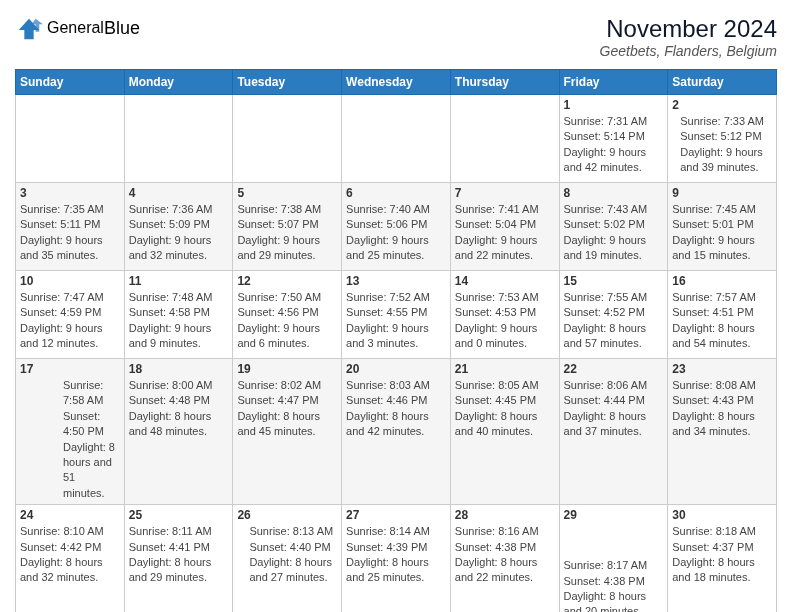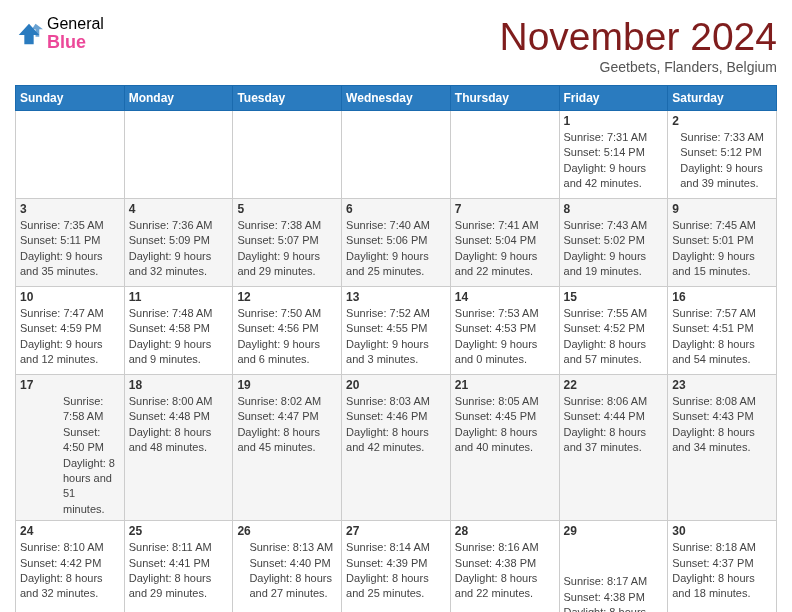--- a/index.html
+++ b/index.html
@@ -23,38 +23,39 @@
       align-items: flex-start;
       margin-bottom: 10px;
     }
     .logo {
       display: flex;
       align-items: center;
       gap: 4px;
     }
     .logo-text {
       display: flex;
-      flex-direction: column;
+      flex-direction: row;
       line-height: 1.1;
     }
     .logo-icon {
       width: 28px;
       height: 28px;
     }
     .title-block {
       text-align: right;
     }
     .month-title {
-      font-size: 39px;
+      font-size: 24px;
       font-weight: normal;
-      color: #7f1d1d;
+      color: #0f172a;
     }
     .subtitle {
       font-size: 14px;
       color: #555;
+      font-style: italic;
     }
     .calendar {
       flex: 1;
       border: 1px solid #ccc;
       border-collapse: collapse;
       width: 100%;
       table-layout: fixed;
     }
     .calendar th {
       background: #2a7bbf;
@@ -95,21 +96,21 @@
 <div class="page">
 
   <div class="header">
     <div class="logo">
       <svg class="logo-icon" viewBox="0 0 30 30">
         <polygon points="15,4 26,16 20,16 20,26 10,26 10,16 4,16" fill="#2a7bbf"></polygon>
         <polygon points="22,4 30,10 26,10 26,18 22,18 22,10 18,10" fill="#2a7bbf" opacity="0.7"></polygon>
       </svg>
       <div class="logo-text">
         <span>General</span>
-          <span style="color:#ec4899;font-size:18px;font-weight:bold;">Blue</span>
+          <span style="color:#000000;font-size:18px;font-weight:normal;">Blue</span>
       </div>
     </div>
     <div class="title-block">
       <div class="month-title">November 2024</div>
       <div class="subtitle">Geetbets, Flanders, Belgium</div>
     </div>
   </div>
 
   <table class="calendar">
     <thead>

